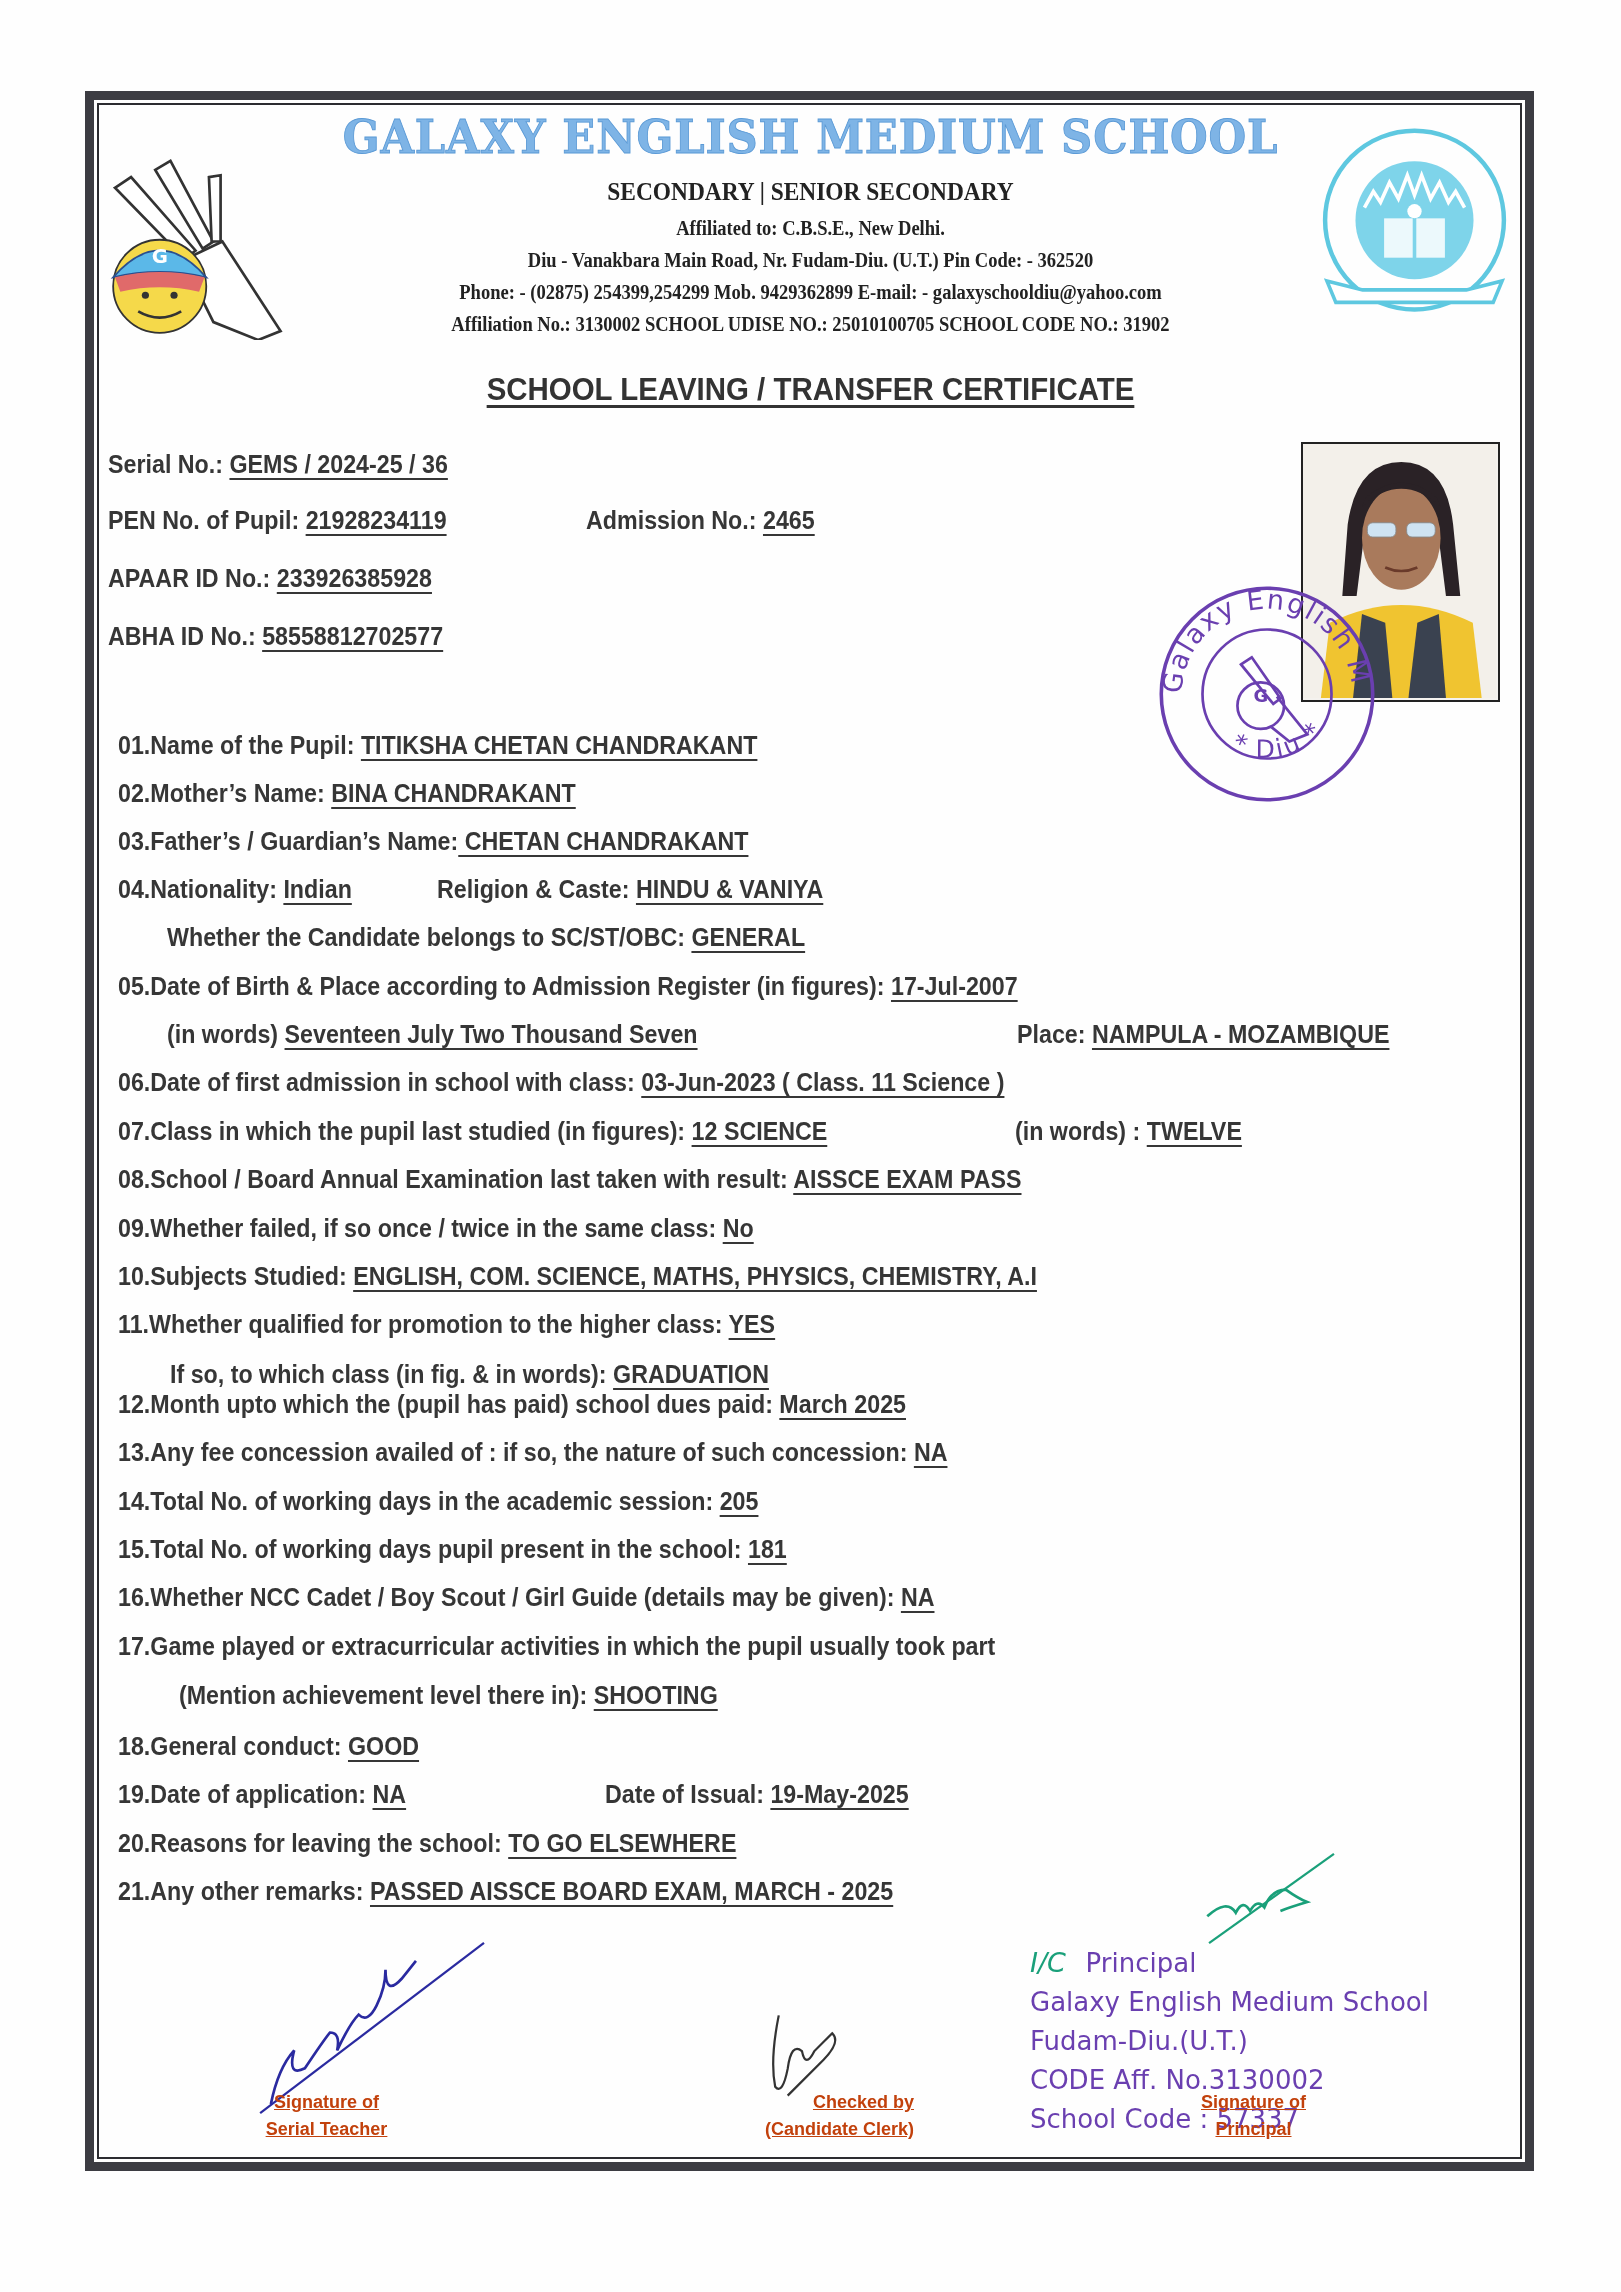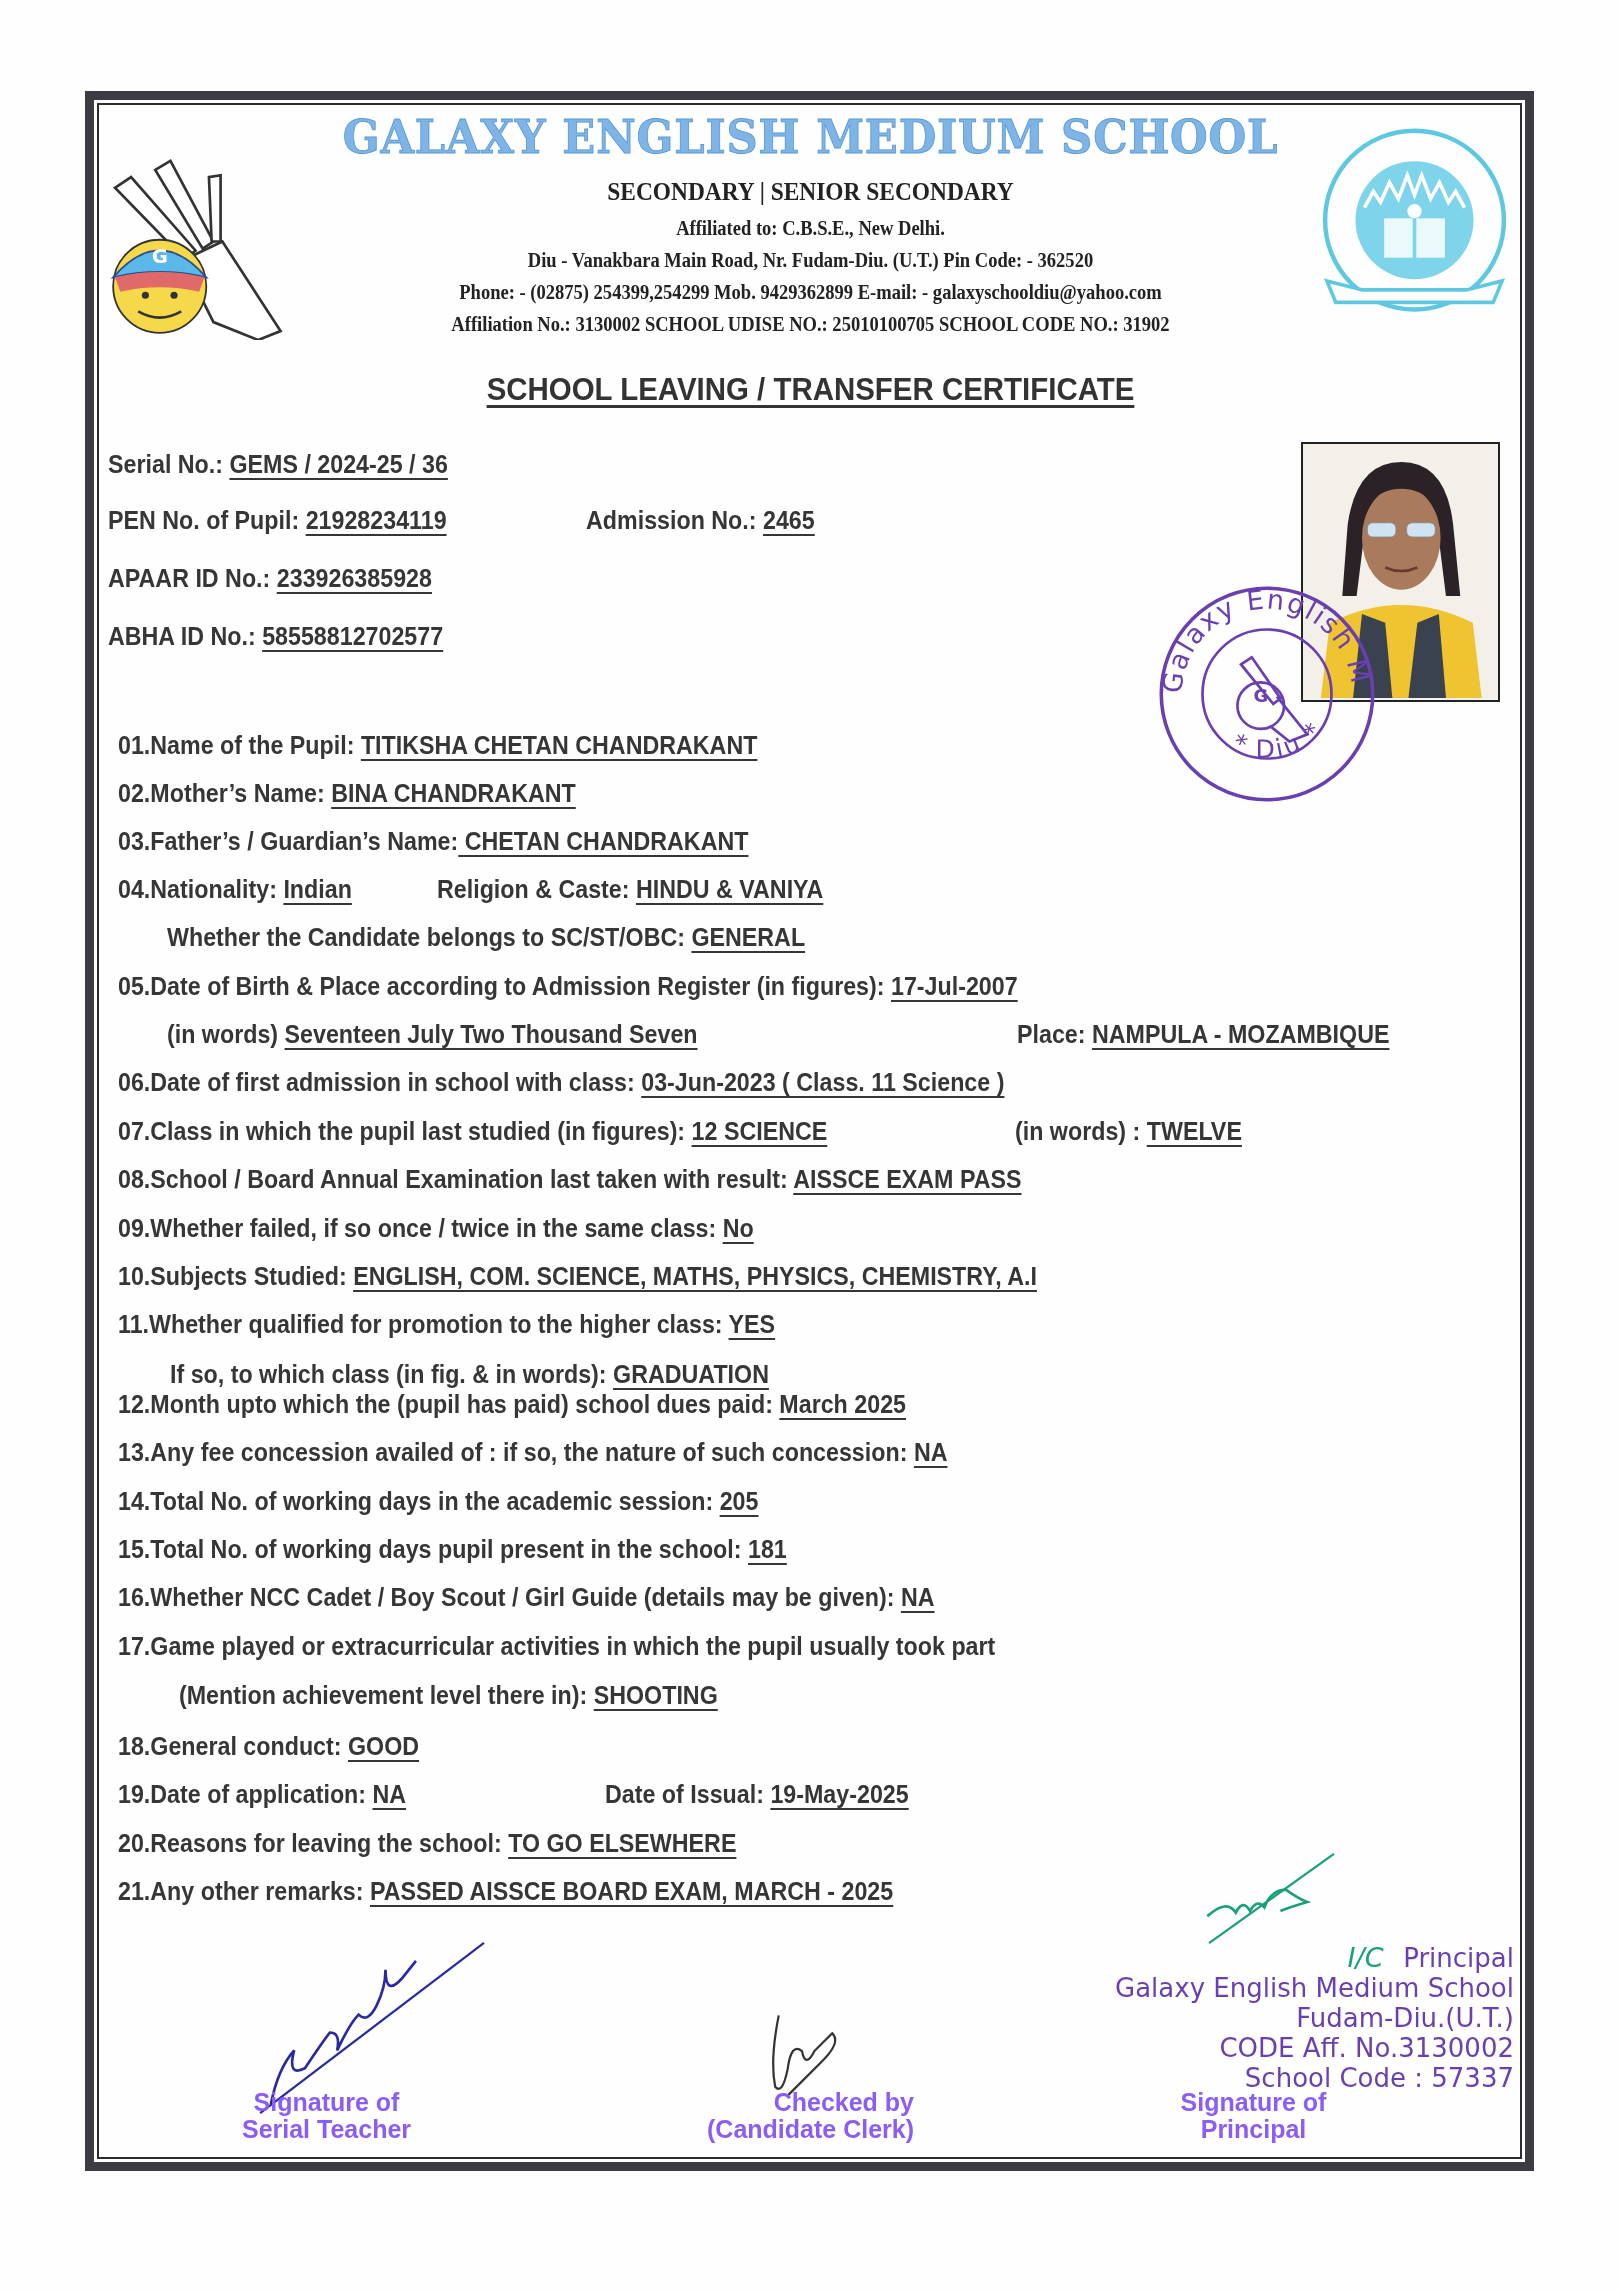--- a/index.html
+++ b/index.html
@@ -43,24 +43,24 @@
   .line { position: absolute; font-size: 25px; white-space: nowrap; color: #363636; font-weight: bold;
           transform: scaleX(0.93); transform-origin: 0 0; }
   .line .val { text-decoration: underline; text-underline-offset: 4.5px; text-decoration-thickness: 1.8px; }
 
   .photo {
     position: absolute; left: 1301px; top: 442px; width: 199px; height: 260px;
     border: 2.7px solid #222; overflow: hidden; background: #f4f2ee;
   }
   .stamp-round { position: absolute; left: 1155px; top: 582px; width: 224px; height: 224px; }
 
-  .sig-label { position: absolute; font-size: 25px; font-weight: bold; color: #8b5cf6; text-align: center; line-height: 27px; }
+  .sig-label { position: absolute; font-size: 18px; font-weight: bold; color: #c2410c; text-align: center; line-height: 27px; text-decoration: underline; }
   .principal-stamp {
-    position: absolute; left: 1030px; top: 1943px; width: 484px; text-align: right;
-    color: #6a3fb0; font-family: "DejaVu Sans", sans-serif; font-size: 26px; line-height: 30px;
+    position: absolute; left: 1030px; top: 1943px; width: 484px; text-align: left;
+    color: #6a3fb0; font-family: "DejaVu Sans", sans-serif; font-size: 26px; line-height: 39px;
   }
   .principal-stamp .ic { color: #1aa07a; font-family: "DejaVu Sans", sans-serif; font-style: italic; font-size: 27px; margin-right: 19.7px; }
   svg { display: block; }
 </style>
 </head>
 <body>
 
 <div class="frame-outer">
   <div class="frame-inner"></div>
 </div>

